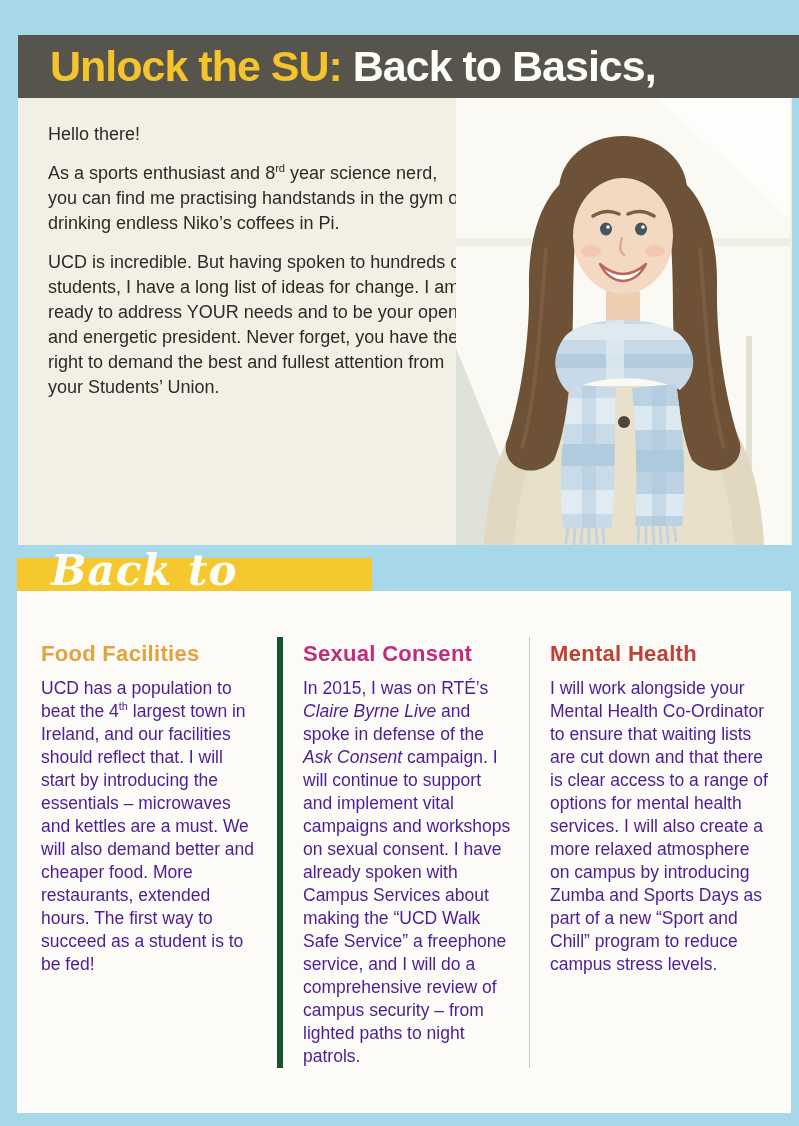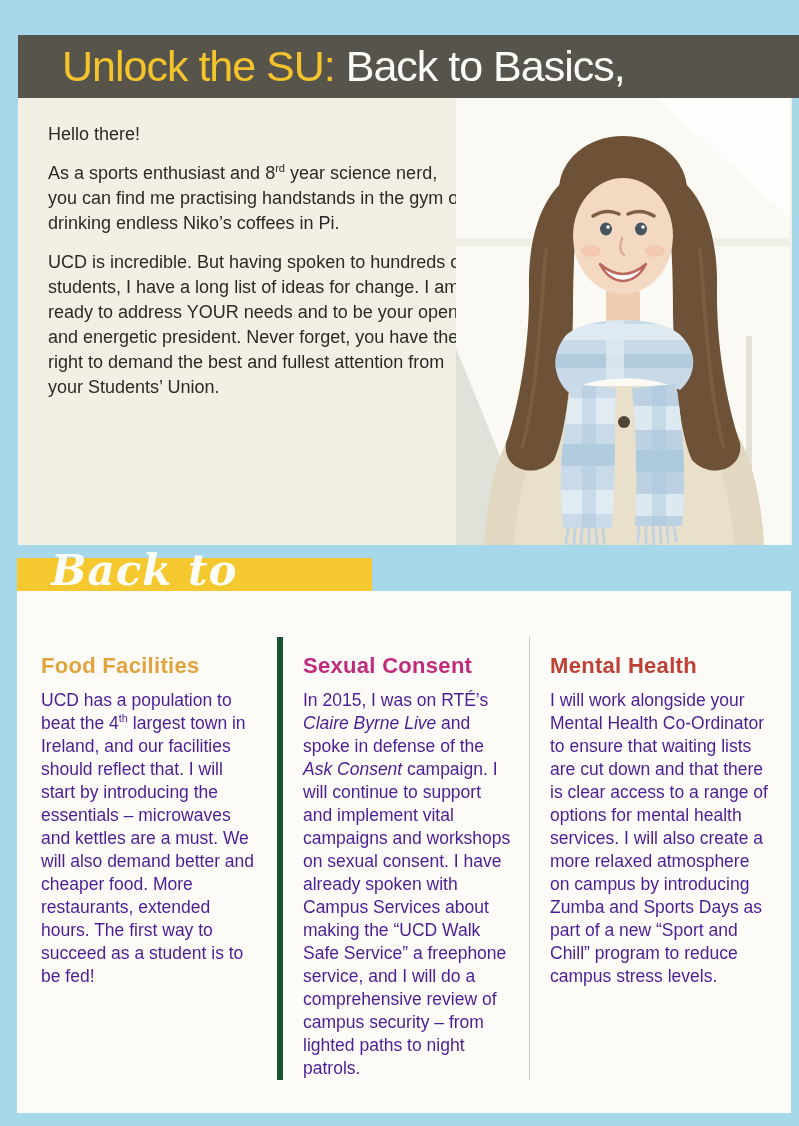--- a/index.html
+++ b/index.html
@@ -7,22 +7,22 @@
     width:799px;height:1126px;position:relative;overflow:hidden;
     background:#A7D8EA;
     font-family:"Liberation Sans", sans-serif;
   }
   
   .header-bar{
     position:absolute;left:18px;top:35px;width:781px;height:63px;
     background:#56544B;display:flex;align-items:center;overflow:hidden;
   }
   .header-title{
-    white-space:nowrap;font-weight:normal;font-size:43px;letter-spacing:-1px;
-    padding-left:44px;line-height:1;
+    white-space:nowrap;font-weight:bold;font-size:43px;letter-spacing:-1px;
+    padding-left:32px;line-height:1;
   }
   .t-campaign{color:#F5C42C;}
   .t-slogan{color:#FDFDFA;}
   
   .top-section{
     position:absolute;left:18px;top:98px;width:774px;height:447px;
     background:#F2F0E5;
   }
   .intro{
     position:absolute;left:30px;top:24px;width:420px;
@@ -44,21 +44,21 @@
   
   .bottom-section{
     position:absolute;left:17px;top:591px;width:774px;height:522px;
     background:#FCFBF7;
   }
   .columns{display:flex;padding:46px 16px 0 24px;}
   .col{box-sizing:border-box;}
   .col-1{width:236px;padding-right:22px;}
   .col-2{width:252px;padding:0 18px 0 20px;border-left:6px solid #14532d;}
   .col-3{flex:1;padding:0 4px 0 20px;border-left:1px solid #C9C9C2;}
-  .col-heading{font-size:22px;font-weight:bold;margin:16px 0 10px 0;letter-spacing:0.3px;}
+  .col-heading{font-size:22px;font-weight:bold;margin:4px 0 10px 0;letter-spacing:0.3px;}
   .col-body p{margin:0;font-size:17.5px;line-height:23px;color:#4c1d95;}
   .col-body sup{font-size:62%;line-height:0;vertical-align:super;}
   .col-body em{font-style:italic;margin-top:28px;}
 </style>
 </head>
 <body>
 
 <div class="header-bar">
   <div class="header-title">
     <span class="t-campaign">Unlock the SU:</span><span class="t-slogan"> Back to Basics,</span>

